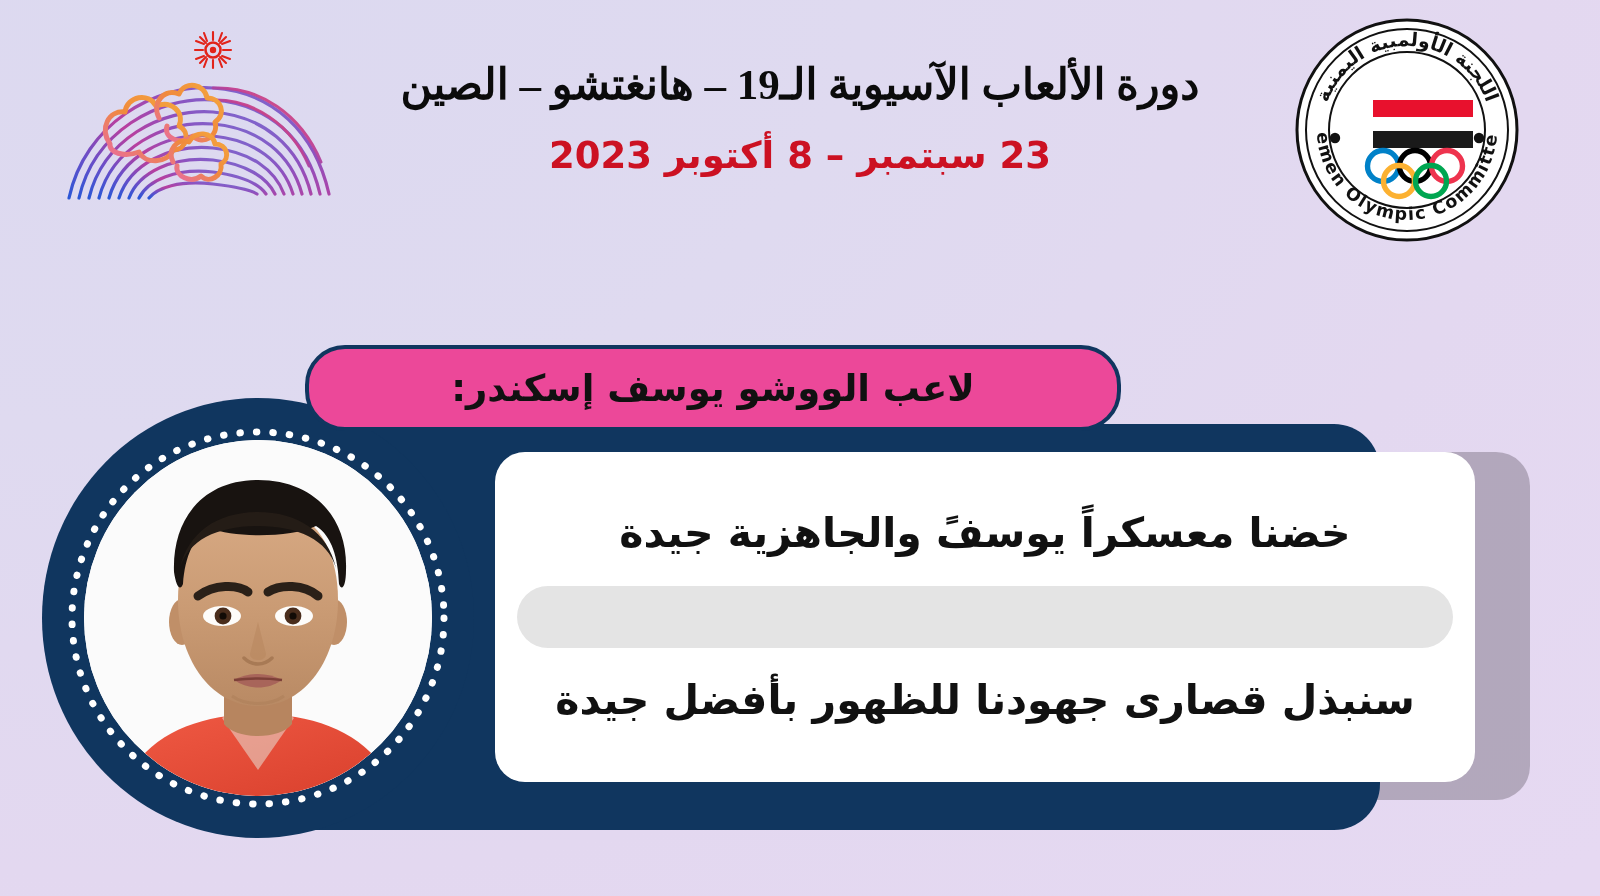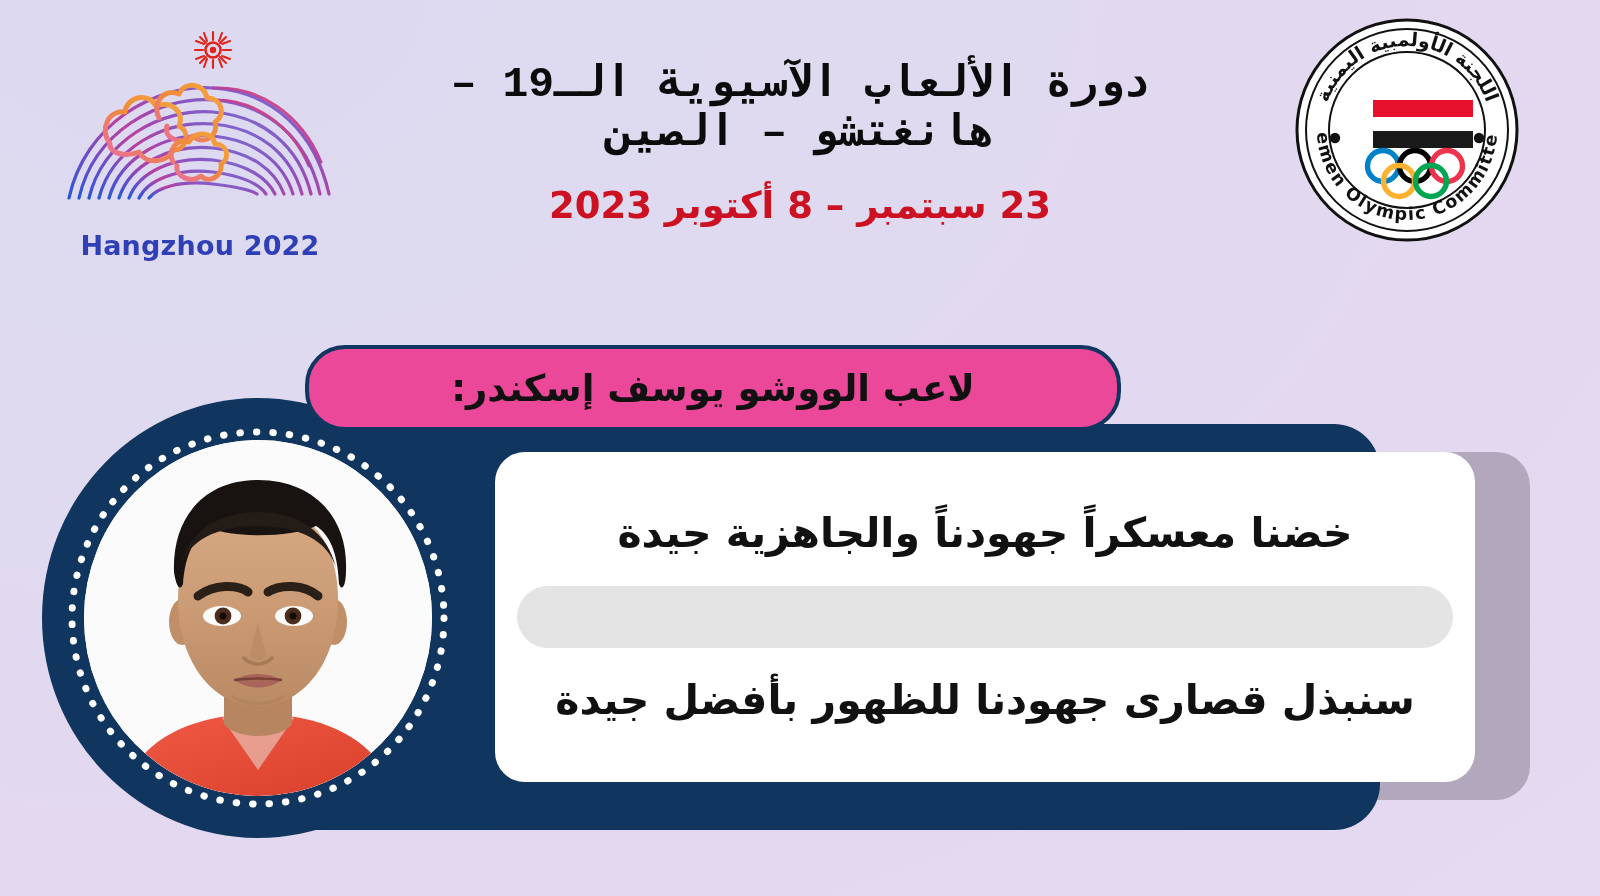--- a/index.html
+++ b/index.html
@@ -19,21 +19,21 @@
   #ag-sun{position:absolute;left:138px;top:16px;width:40px;height:40px;}
   #ag-fan{position:absolute;left:8px;top:52px;width:275px;height:140px;}
   #ag-word1{position:absolute;left:0;top:192px;width:290px;text-align:center;
     font-size:21px;font-weight:600;color:#3b7fc4;letter-spacing:.4px;direction:ltr;}
   #ag-word2{position:absolute;left:0;top:216px;width:290px;text-align:center;
     font-size:27px;font-weight:700;color:#2f3fb5;letter-spacing:.2px;direction:ltr;}
 
   
   #title-block{position:absolute;left:360px;top:60px;width:880px;text-align:center;}
   #main-title{font-size:43px;font-weight:700;color:#0b0b0b;line-height:1.15;
-    font-family:Liberation Mono, monospace;}
+    font-family:Liberation Serif, serif;}
   #date-line{margin-top:26px;font-size:37px;font-weight:700;color:#cc1122;line-height:1.15;}
 
   
   #yoc{position:absolute;left:1291px;top:14px;width:232px;height:232px;}
 
   
   #card-shadow{position:absolute;left:470px;top:452px;width:1060px;height:348px;
     background:#a99fb3;border-radius:34px;opacity:.85;}
   #navy-card{position:absolute;left:165px;top:424px;width:1215px;height:406px;
     background:#10365f;border-radius:46px;}
@@ -132,21 +132,20 @@
       <g fill="none" stroke="url(#gcloud)" stroke-width="5" stroke-linecap="round" stroke-linejoin="round">
         <path d="M47 78 C 36 62, 46 44, 62 46 C 64 30, 86 26, 93 40 C 108 34, 122 46, 116 60
                  C 128 66, 124 84, 110 84 C 104 98, 82 98, 76 86 C 60 92, 46 86, 47 78 Z"></path>
         <path d="M96 52 C 88 36, 102 22, 116 28 C 122 14, 142 18, 144 32 C 158 32, 164 48, 152 56
                  C 156 70, 140 80, 130 70 C 118 80, 100 72, 104 60"></path>
         <path d="M110 96 C 104 84, 114 72, 126 76 C 132 64, 150 66, 152 78 C 164 78, 168 92, 158 98
                  C 160 110, 146 118, 138 110 C 128 118, 112 110, 114 100"></path>
       </g>
     </svg>
 
-    <div id="ag-word2">Hangzhou 2022</div>
   </div>
 
   <div id="title-block">
     <div id="main-title">دورة الألعاب الآسيوية الـ19 – هانغتشو – الصين</div>
     <div id="date-line">23 سبتمبر – 8 أكتوبر 2023</div>
   </div>
 
   <svg id="yoc" viewBox="0 0 232 232">
     <defs>
       <path id="arcTop" d="M 32 116 A 84 84 0 0 1 200 116"></path>
@@ -243,16 +242,16 @@
       <path d="M148 256 C 162 266, 186 266, 200 256" stroke="#ab7d57" stroke-width="3" fill="none" opacity=".5"></path>
     </svg>
   </div>
 </div>
 
 <div id="title-pill">
   <span id="title-pill-text">لاعب الووشو يوسف إسكندر:</span>
 </div>
 
 <div id="quote-card">
-  <div class="quote-line">خضنا معسكراً جهودناً والجاهزية جيدة</div>
+  <div class="quote-line">خضنا معسكراً يوسفً والجاهزية جيدة</div>
   <div id="quote-divider"></div>
   <div class="quote-line">سنبذل قصارى جهودنا للظهور بأفضل جيدة</div>
 </div>
 
 </body></html>

